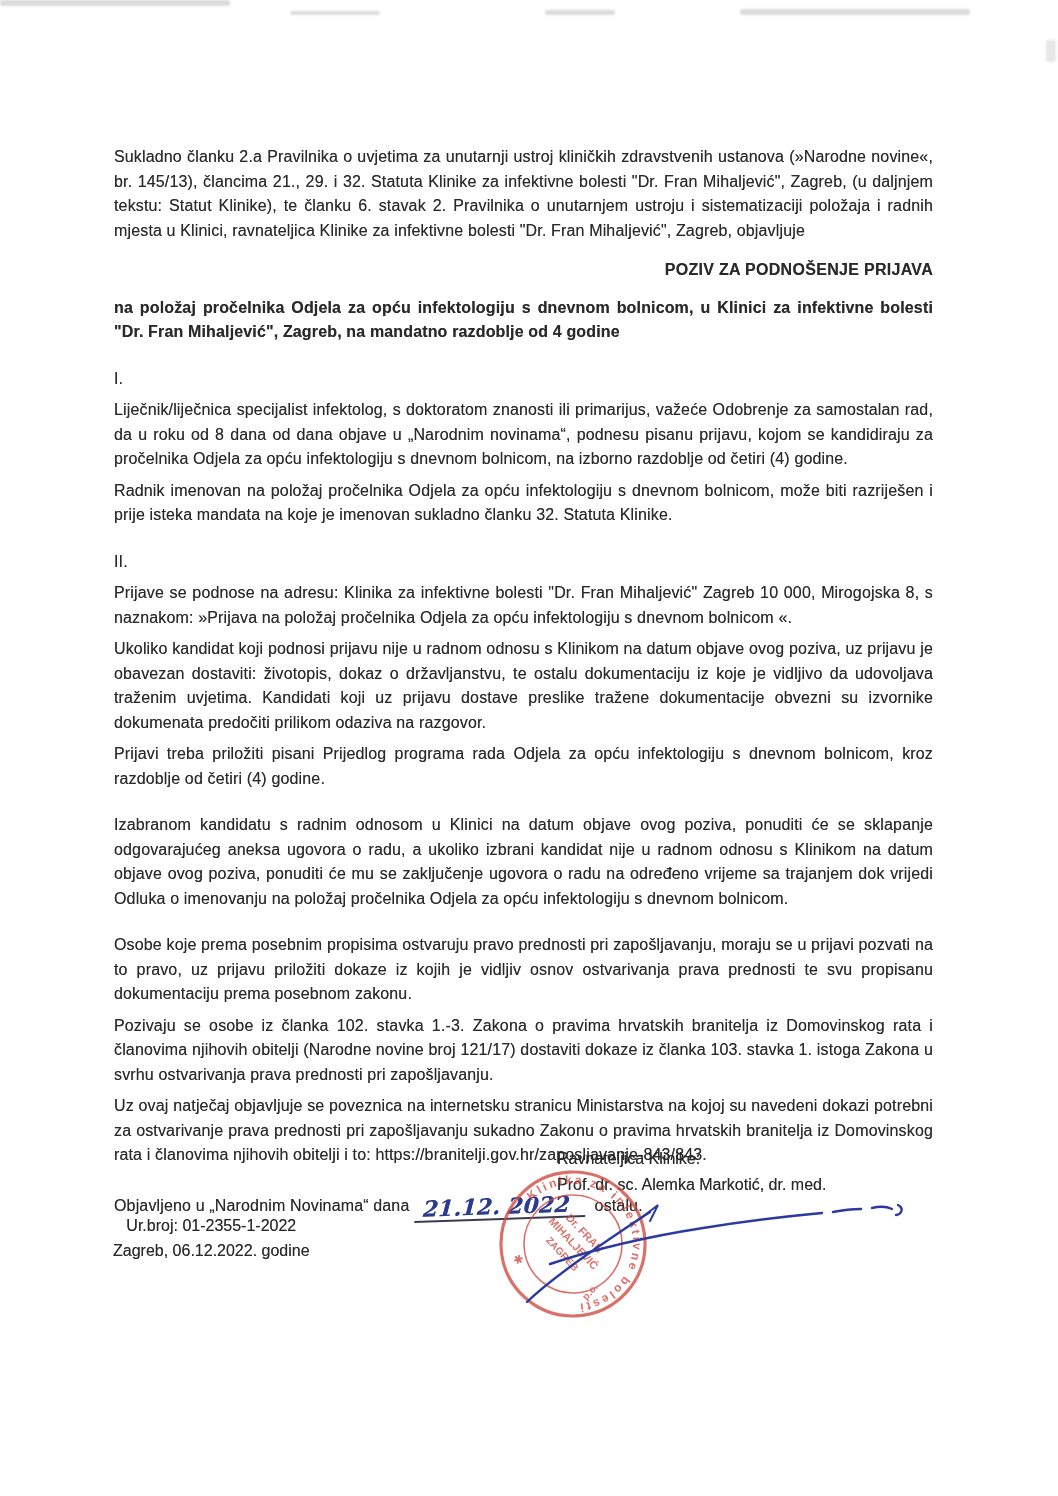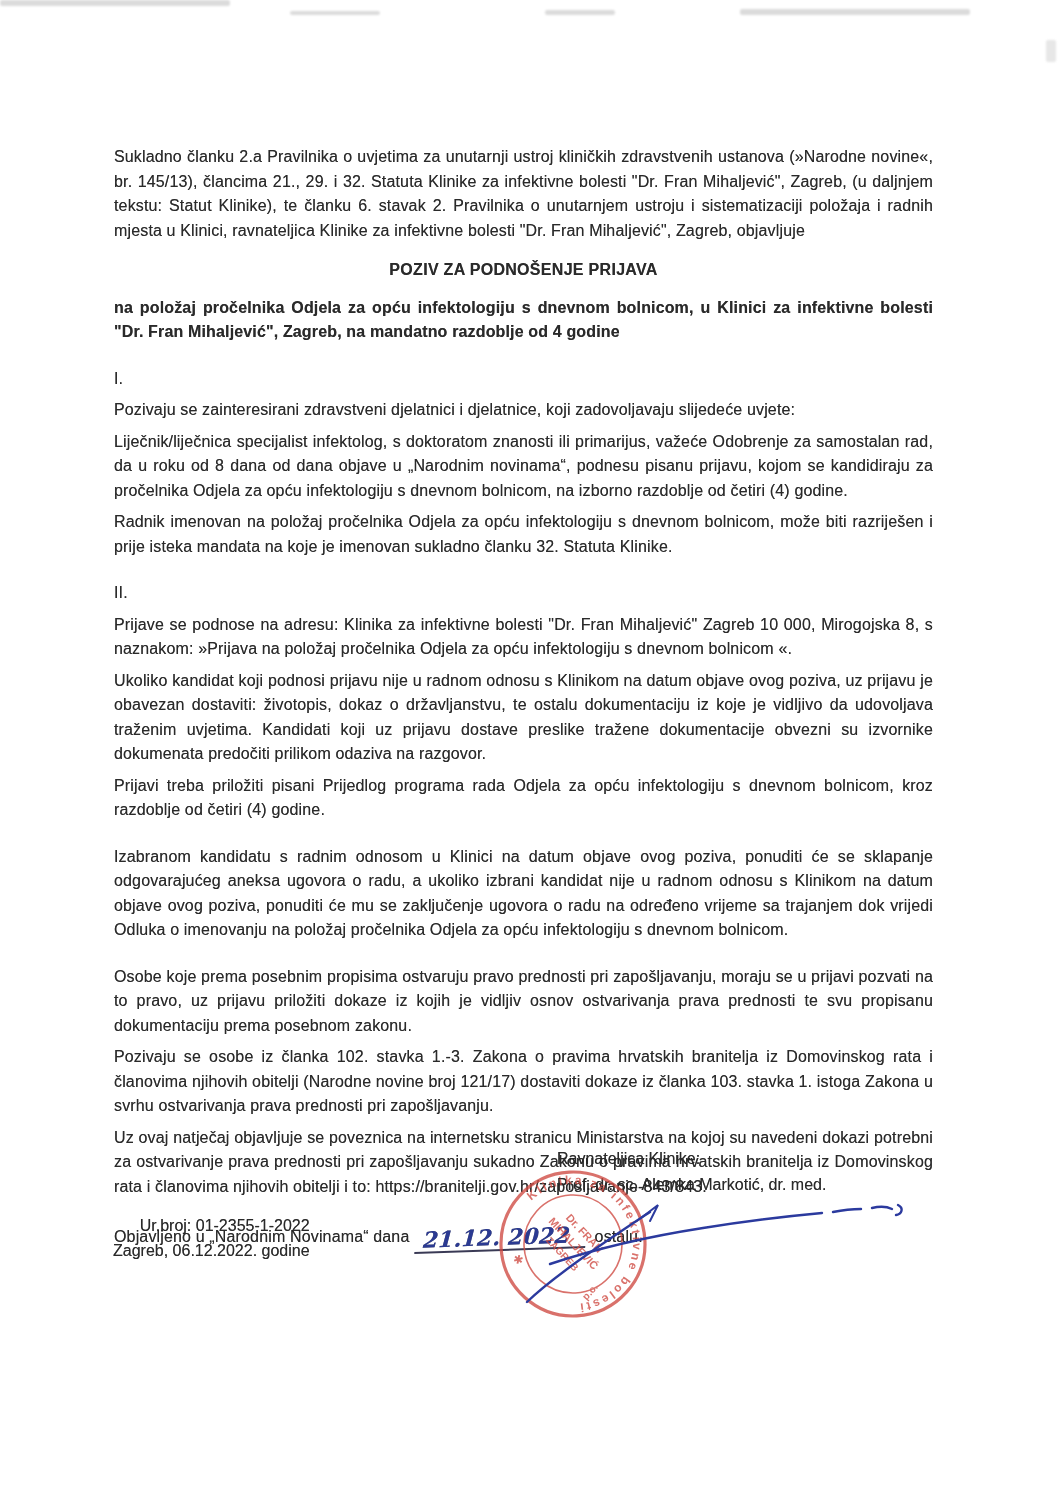--- a/index.html
+++ b/index.html
@@ -31,21 +31,21 @@
     line-height:24.5px;
     text-align:justify;
     letter-spacing:0.15px;
     text-shadow:0 0 0.4px rgba(20,20,20,0.55);
   }
   .content p { margin:7px; }
   .title {
     font-weight:bold;
     margin-top:15px !important;
     letter-spacing:0.3px;
-    text-align:center;
+    text-align:right;
   }
   .subtitle {
     font-weight:bold;
     margin-top:13px !important;
   }
   .section { margin-top:22px; }
   .pub-line {
     margin-top:26px !important;
     text-align:left;
   }
@@ -71,21 +71,21 @@
     line-height:25.5px;
     text-align:left;
     text-shadow:0 0 0.4px rgba(20,20,20,0.55);
   }
   .sig-block p { margin:0; }
   .footer {
     position:absolute;
     left:113px; top:1214px;
     font-size:16px;
     line-height:24.5px;
-    text-align:right;
+    text-align:center;
     text-shadow:0 0 0.4px rgba(20,20,20,0.55);
   }
   .footer p { margin:0; }
   .ink-layer {
     position:absolute;
     left:0; top:0;
     width:1058px; height:1496px;
     pointer-events:none;
   }
   .stamp-text { font-family:"Liberation Sans", sans-serif; }
@@ -104,21 +104,20 @@
   <div class="content">
 
     <p>Sukladno članku 2.a Pravilnika o uvjetima za unutarnji ustroj kliničkih zdravstvenih ustanova (»Narodne novine«, br. 145/13), člancima 21., 29. i 32. Statuta Klinike za infektivne bolesti "Dr. Fran Mihaljević", Zagreb, (u daljnjem tekstu: Statut Klinike), te članku 6. stavak 2. Pravilnika o unutarnjem ustroju i sistematizaciji položaja i radnih mjesta u Klinici, ravnateljica Klinike za infektivne bolesti "Dr. Fran Mihaljević", Zagreb, objavljuje</p>
 
     <p class="title">POZIV ZA PODNOŠENJE PRIJAVA</p>
 
     <p class="subtitle">na položaj pročelnika Odjela za opću infektologiju s dnevnom bolnicom, u Klinici za infektivne bolesti "Dr. Fran Mihaljević", Zagreb, na mandatno razdoblje od 4 godine</p>
 
     <div class="section">
       <p>I.</p>
-      <p>Pozivaju se zainteresirani zdravstveni djelatnici i djelatnice, koji zadovoljavaju slijedeće uvjete:</p>
       <p>Liječnik/liječnica specijalist infektolog, s doktoratom znanosti ili primarijus, važeće Odobrenje za samostalan rad, da u roku od 8 dana od dana objave u „Narodnim novinama“, podnesu pisanu prijavu, kojom se kandidiraju za pročelnika Odjela za opću infektologiju s dnevnom bolnicom, na izborno razdoblje od četiri (4) godine.</p>
       <p>Radnik imenovan na položaj pročelnika Odjela za opću infektologiju s dnevnom bolnicom, može biti razriješen i prije isteka mandata na koje je imenovan sukladno članku 32. Statuta Klinike.</p>
     </div>
 
     <div class="section">
       <p>II.</p>
       <p>Prijave se podnose na adresu: Klinika za infektivne bolesti "Dr. Fran Mihaljević" Zagreb 10 000, Mirogojska 8, s naznakom: »Prijava na položaj pročelnika Odjela za opću infektologiju s dnevnom bolnicom «.</p>
       <p>Ukoliko kandidat koji podnosi prijavu nije u radnom odnosu s Klinikom na datum objave ovog poziva, uz prijavu je obavezan dostaviti: životopis, dokaz o državljanstvu, te ostalu dokumentaciju iz koje je vidljivo da udovoljava traženim uvjetima. Kandidati koji uz prijavu dostave preslike tražene dokumentacije obvezni su izvornike dokumenata predočiti prilikom odaziva na razgovor.</p>
       <p>Prijavi treba priložiti pisani Prijedlog programa rada Odjela za opću infektologiju s dnevnom bolnicom, kroz razdoblje od četiri (4) godine.</p>
     </div>

